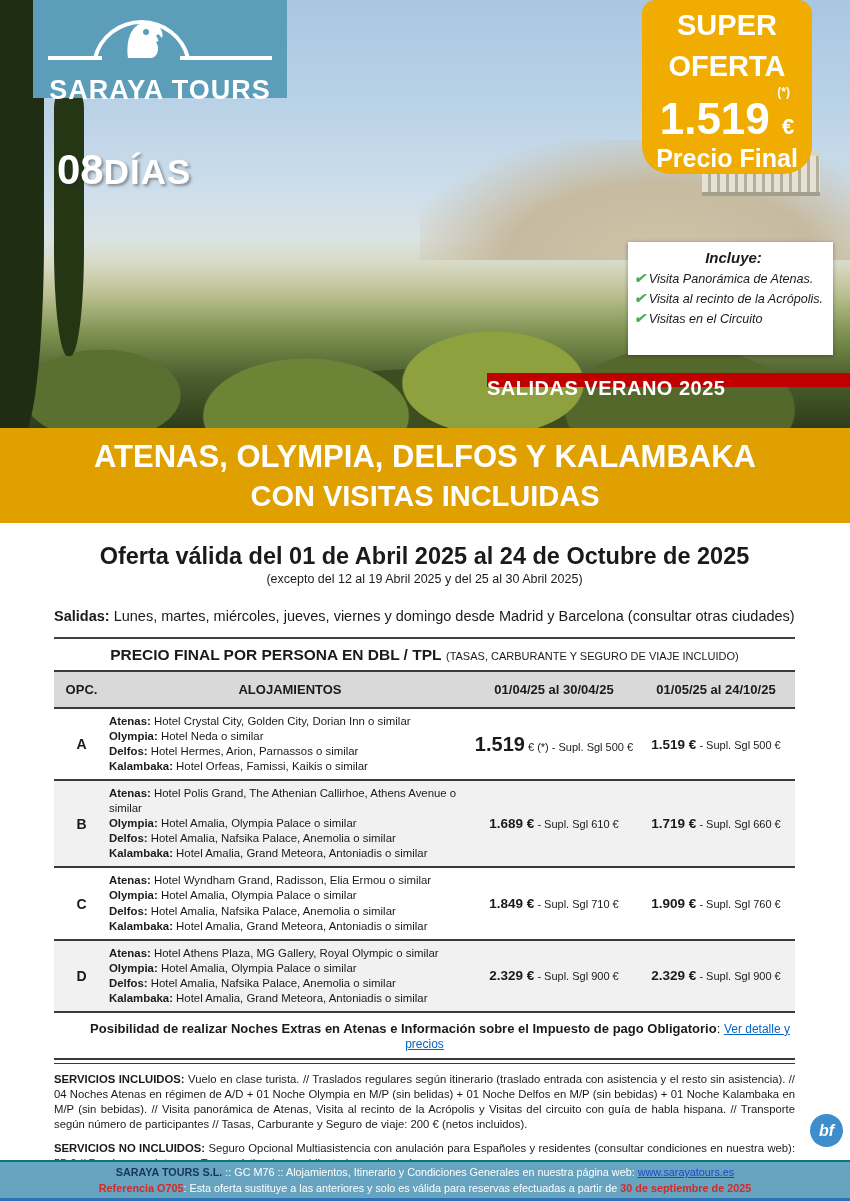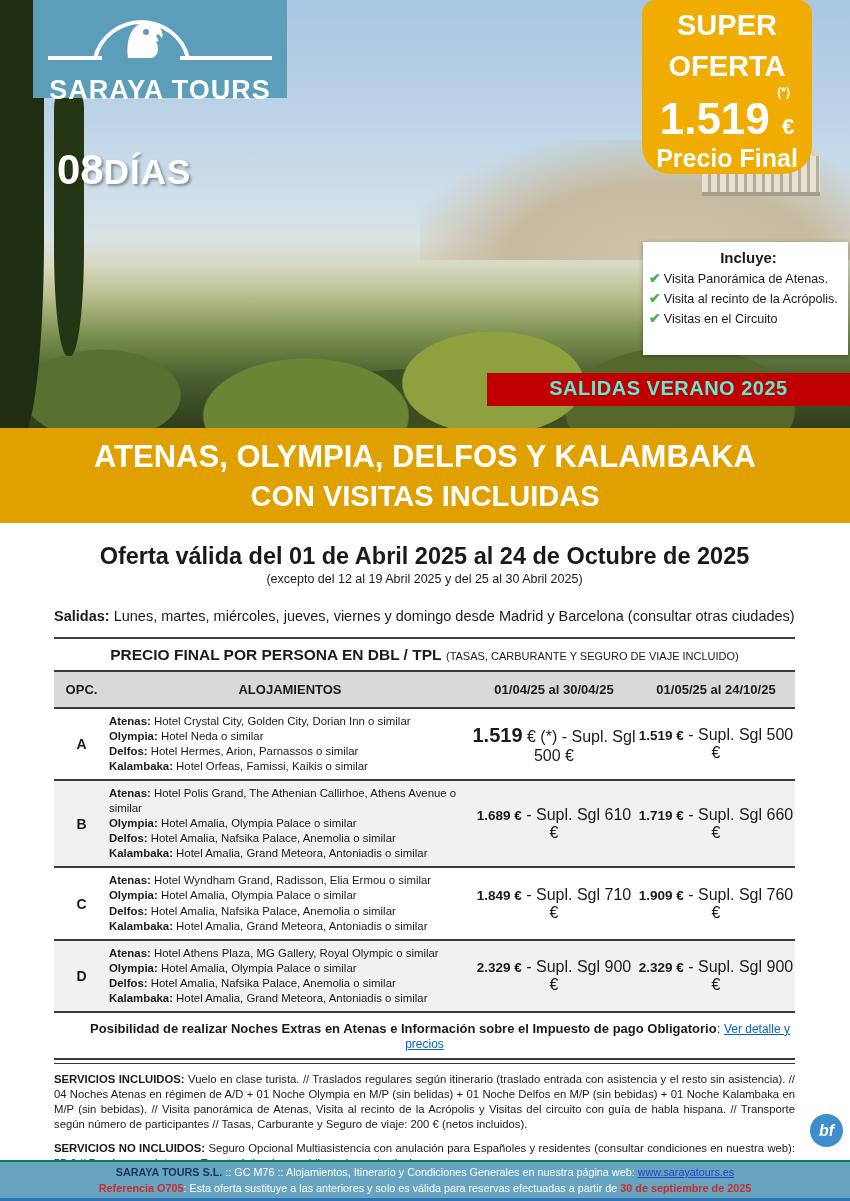--- a/index.html
+++ b/index.html
@@ -42,28 +42,28 @@
     font-size:62px;letter-spacing:2px;text-shadow:2px 2px 3px rgba(40,40,40,.4);white-space:nowrap;}
 
   .offer-badge{position:absolute;left:642px;top:0;width:170px;height:174px;background:#f0ac00;
     border-radius:14px 14px 28px 28px;color:#fff;text-align:center;font-weight:bold;}
   .ob-l1{font-size:29px;line-height:1.08;margin-top:10px;}
   .ob-ast{font-size:12px;text-align:right;padding-right:22px;height:12px;margin-top:2px;}
   .ob-price{font-size:44px;line-height:1.0;}
   .ob-cur{font-size:22px;}
   .ob-pf{font-size:25px;margin-top:3px;}
 
-  .includes{position:absolute;left:643px;top:242px;width:205px;height:113px;background:#fff;
-    box-shadow:0 1px 4px rgba(0,0,0,.35);padding:7px 0 0 6px;box-sizing:border-box;}
+  .includes{position:absolute;left:628px;top:242px;width:205px;height:113px;background:#fff;
+    box-shadow:0 1px 4px rgba(0,0,0,.35);padding:7px 0 0 6px;box-sizing:border-box;font-style:italic;}
   .inc-title{text-align:center;font-weight:bold;font-size:15px;margin-bottom:4px;}
   .inc-item{font-size:12.6px;margin:4px 0;white-space:nowrap;}
   .check{color:#4caf50;font-weight:bold;font-size:14px;margin-right:3px;}
 
-  .salidas-banner{position:absolute;left:487px;top:373px;width:363px;height:33px;background:#c00000;
-    color:#5eead4;font-weight:bold;font-size:20px;text-align:center;line-height:31px;letter-spacing:.5px;}
+  .salidas-banner{position:absolute;left:487px;top:373px;width:363px;height:14px;background:#c00000;
+    color:#ffffff;font-weight:bold;font-size:20px;line-height:31px;letter-spacing:.5px;}
 
   
   .route-banner{width:850px;height:95px;background:#e0a000;color:#fff;text-align:center;
     font-weight:bold;padding-top:0;}
   .rb-l1{font-size:31px;padding-top:11px;letter-spacing:0;}
   .rb-l2{font-size:29px;margin-top:5px;}
 
   
   .content{padding:16px 55px 0 54px;}
   .validity-title{text-align:center;font-weight:bold;font-size:23.5px;margin-top:4px;}
@@ -81,21 +81,21 @@
   .prow{display:grid;grid-template-columns:55px 362px 166px 158px;align-items:center;
     border-bottom:2px solid #3a3a3a;padding:5px 0;}
   .prow:last-child{border-bottom:none;}
   .prow.alt{background:#f1f1f1;}
   .c-opt{text-align:center;font-weight:bold;font-size:14px;}
   .c-hotels{font-size:11.4px;line-height:1.32;}
   .hline b{font-size:11.4px;}
   .c-p1,.c-p2{text-align:center;font-size:11px;}
   .amt{font-weight:bold;font-size:13.5px;}
   .amt.big{font-size:20px;}
-  .tail{font-size:16px;}
+  .tail{font-size:11px;}
 
   .extras{text-align:center;font-size:13px;padding:8px 0 7px 0;}
   .extras b{font-size:13px;padding-left:31px;}
   .link{color:#0563c1;text-decoration:underline;cursor:pointer;font-size:12px;}
   .double-rule{border-top:2px solid #3a3a3a;border-bottom:1px solid #3a3a3a;height:3px;}
 
   .fineprint{margin-top:8px;}
   .fp{font-size:11.3px;line-height:1.33;text-align:justify;margin-bottom:9px;}
   .fp b{font-size:11.3px;}
 

